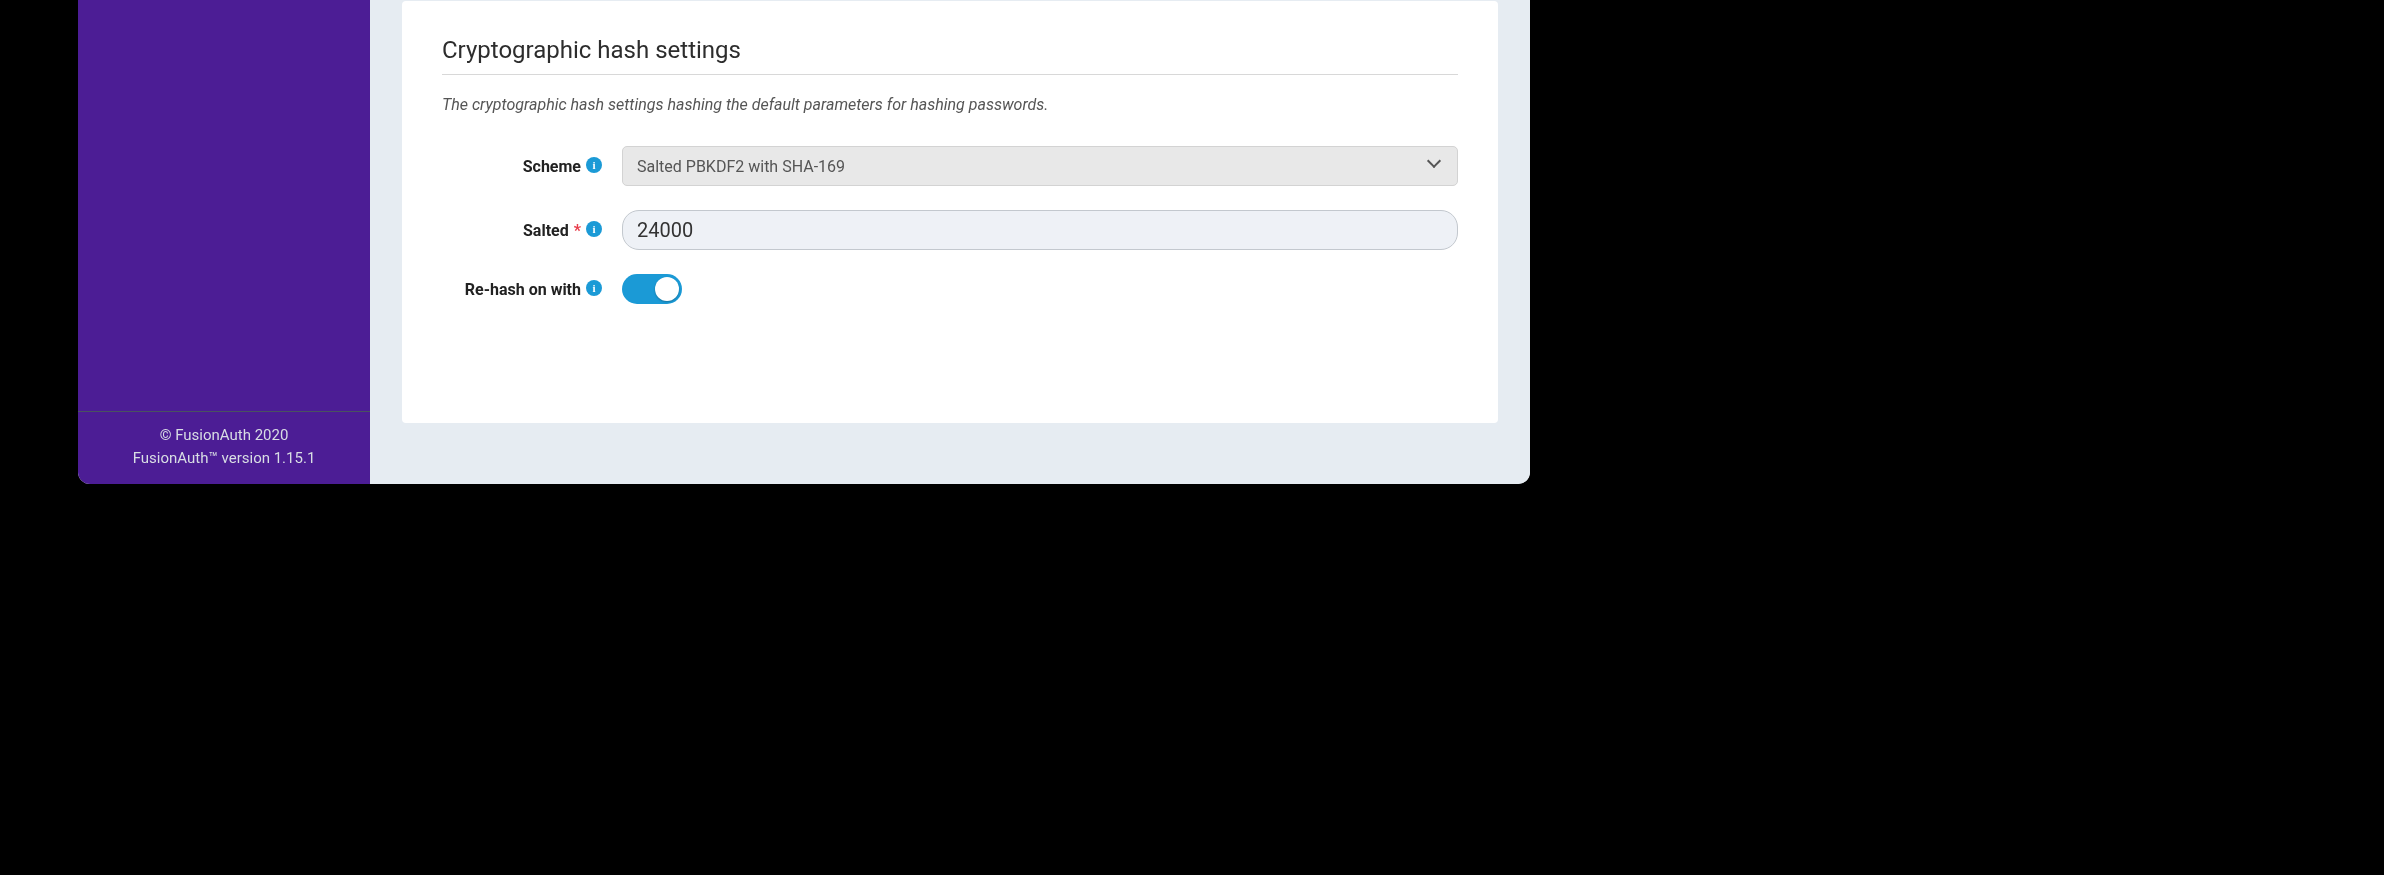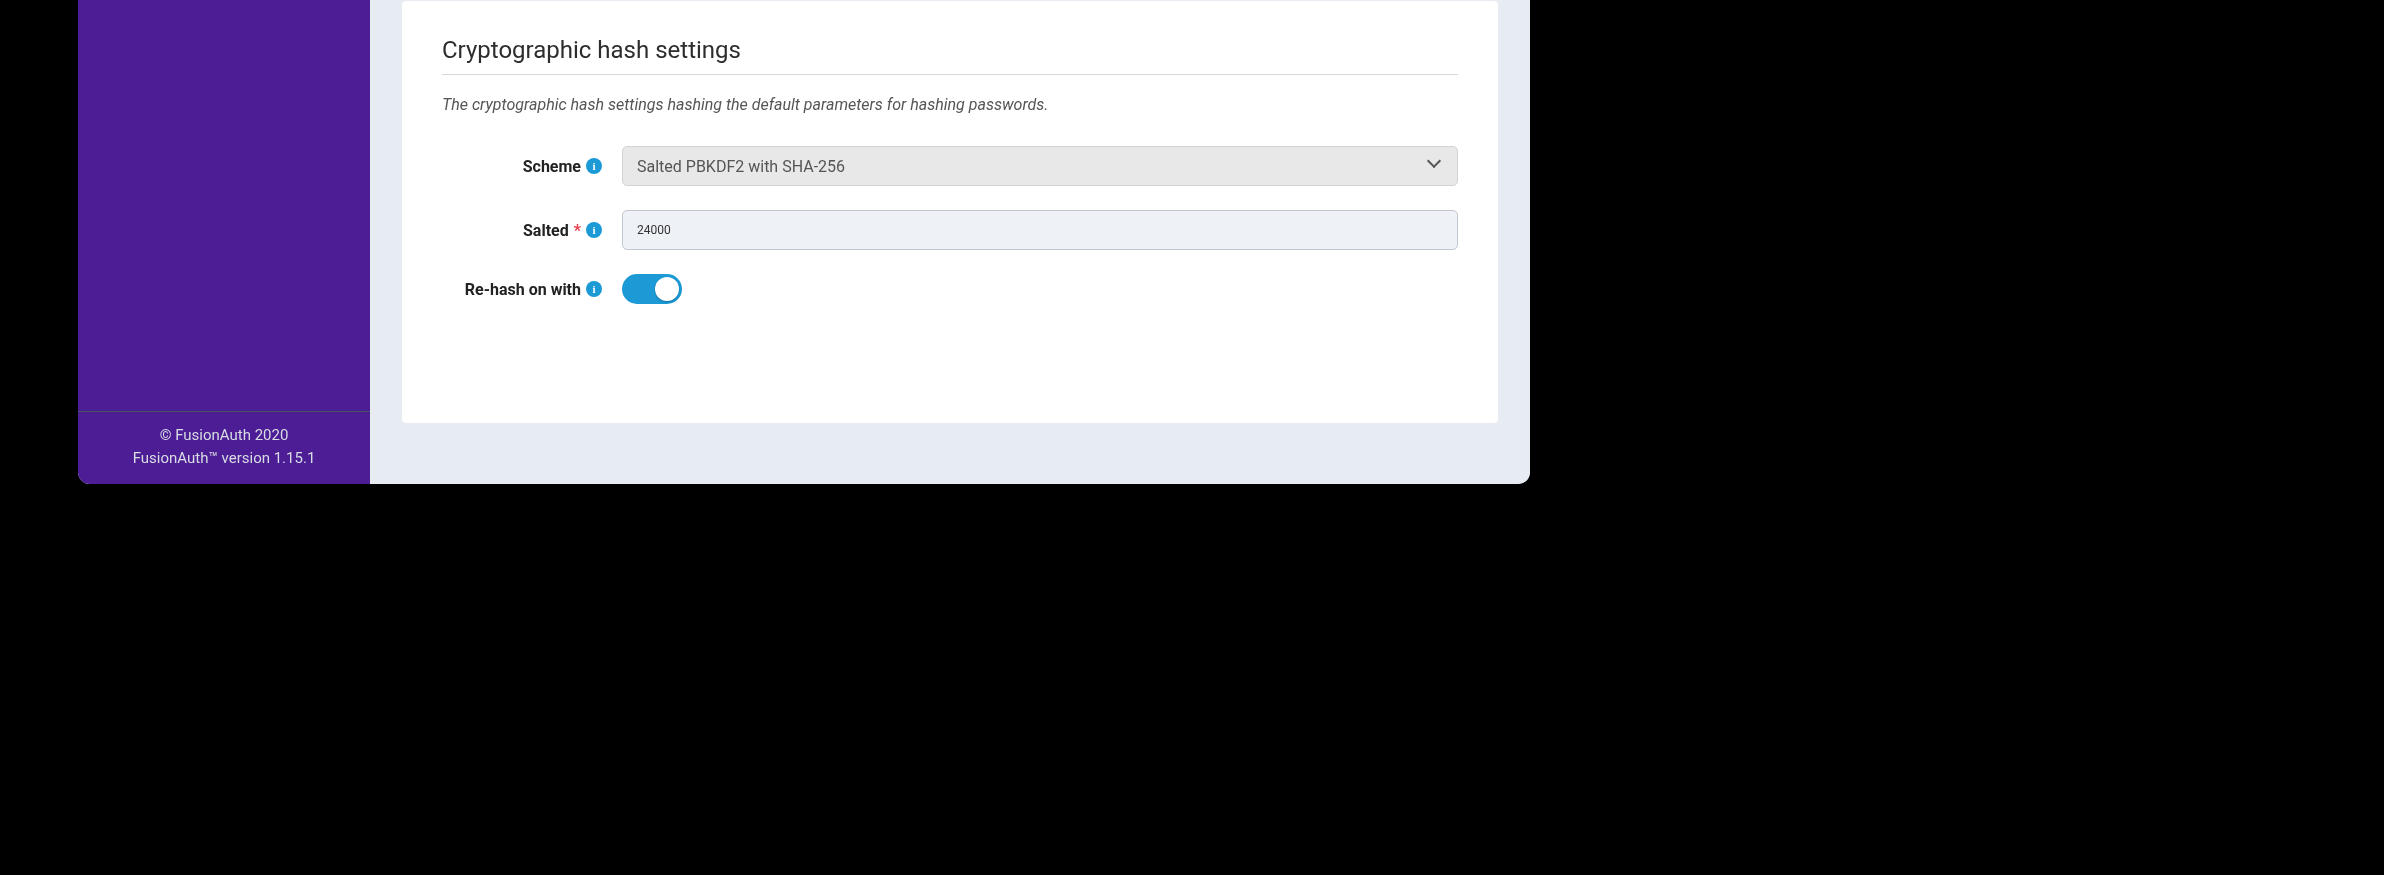--- a/index.html
+++ b/index.html
@@ -87,21 +87,20 @@
     
     .form-label {
       width: 180px;
       text-align: right;
       font-weight: 700;
       font-size: 16px;
       color: #222;
       padding-right: 20px;
       display: flex;
       justify-content: flex-end;
-      align-items: center;
       gap: 5px;
     }
     
     .required-asterisk {
       color: #e83e4c;
       font-weight: 700;
     }
     
     .info-icon {
       display: inline-flex;
@@ -152,23 +151,23 @@
       border-bottom: 2px solid #555;
       transform: rotate(45deg);
       margin-top: -3px;
     }
     
     .text-input {
       width: 100%;
       height: 40px;
       background: #eef1f6;
       border: 1px solid #c3c8ce;
-      border-radius: 5px;
+      border-radius: 17px;
       padding: 0 14px;
-      font-size: 12px;
+      font-size: 20px;
       color: #333;
     }
     
     .toggle-switch {
       width: 60px;
       height: 30px;
       background: #1b9ad6;
       border-radius: 15px;
       position: relative;
       cursor: pointer;
@@ -204,21 +203,21 @@
 
       <p class="section-desc">The cryptographic hash settings hashing the default parameters for hashing passwords.</p>
 
       <div class="form-row">
         <div class="form-label">
           <span>Scheme</span>
           <span class="info-icon">i</span>
         </div>
         <div class="form-control-wrap">
           <div class="select-control">
-            <span>Salted PBKDF2 with SHA-256</span>
+            <span>Salted PBKDF2 with SHA-169</span>
             <span class="chevron-down"></span>
           </div>
         </div>
       </div>
 
       <div class="form-row">
         <div class="form-label">
           <span>Salted</span>
             <span class="required-asterisk">*</span>
           <span class="info-icon">i</span>

